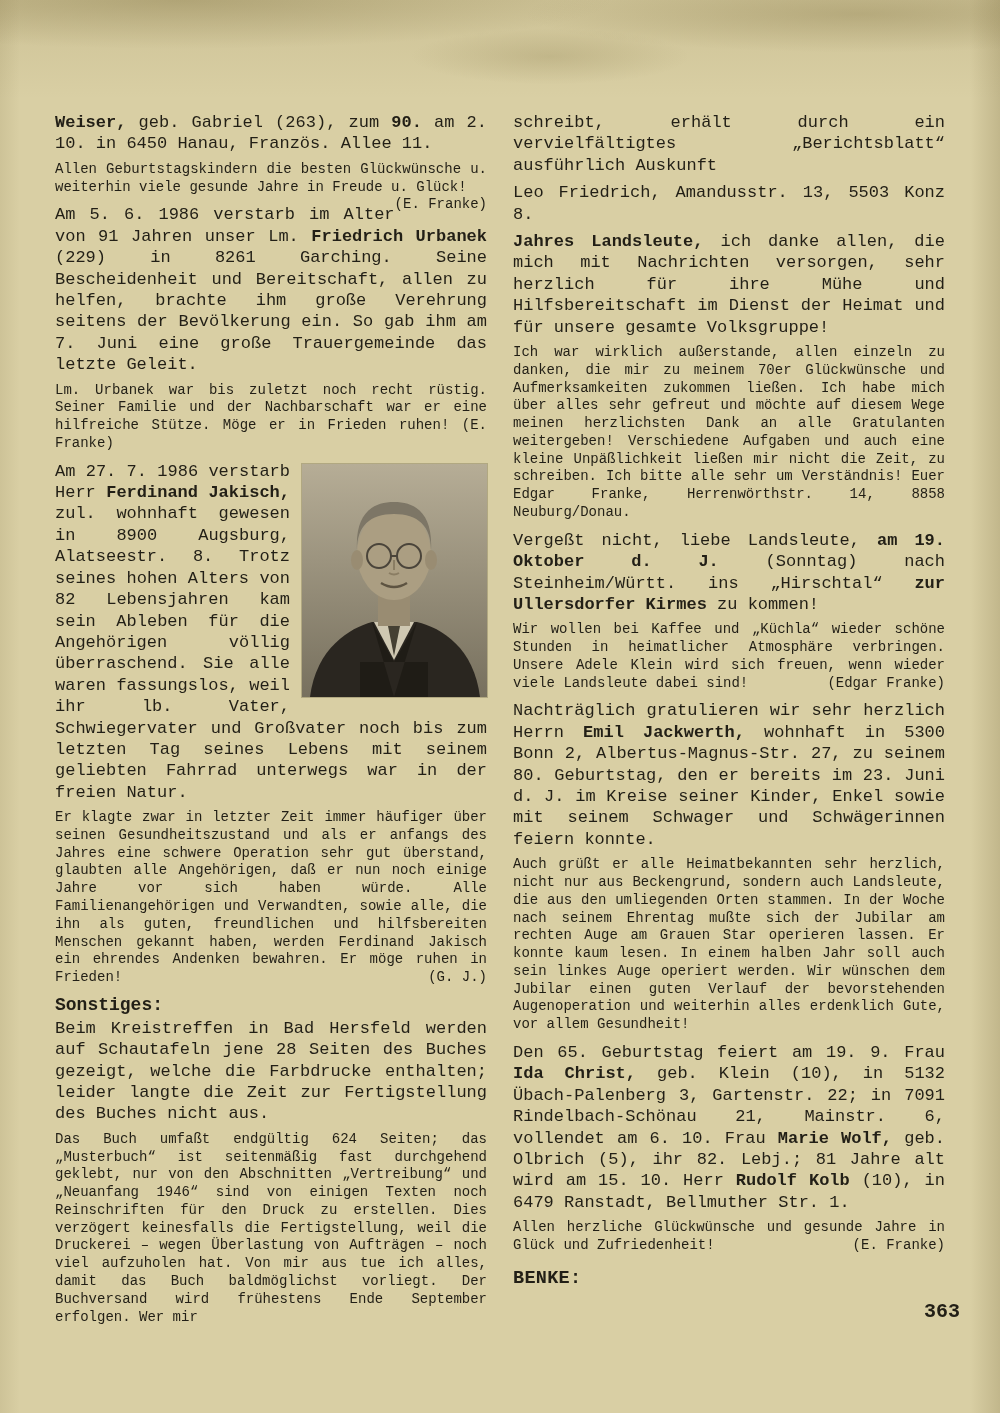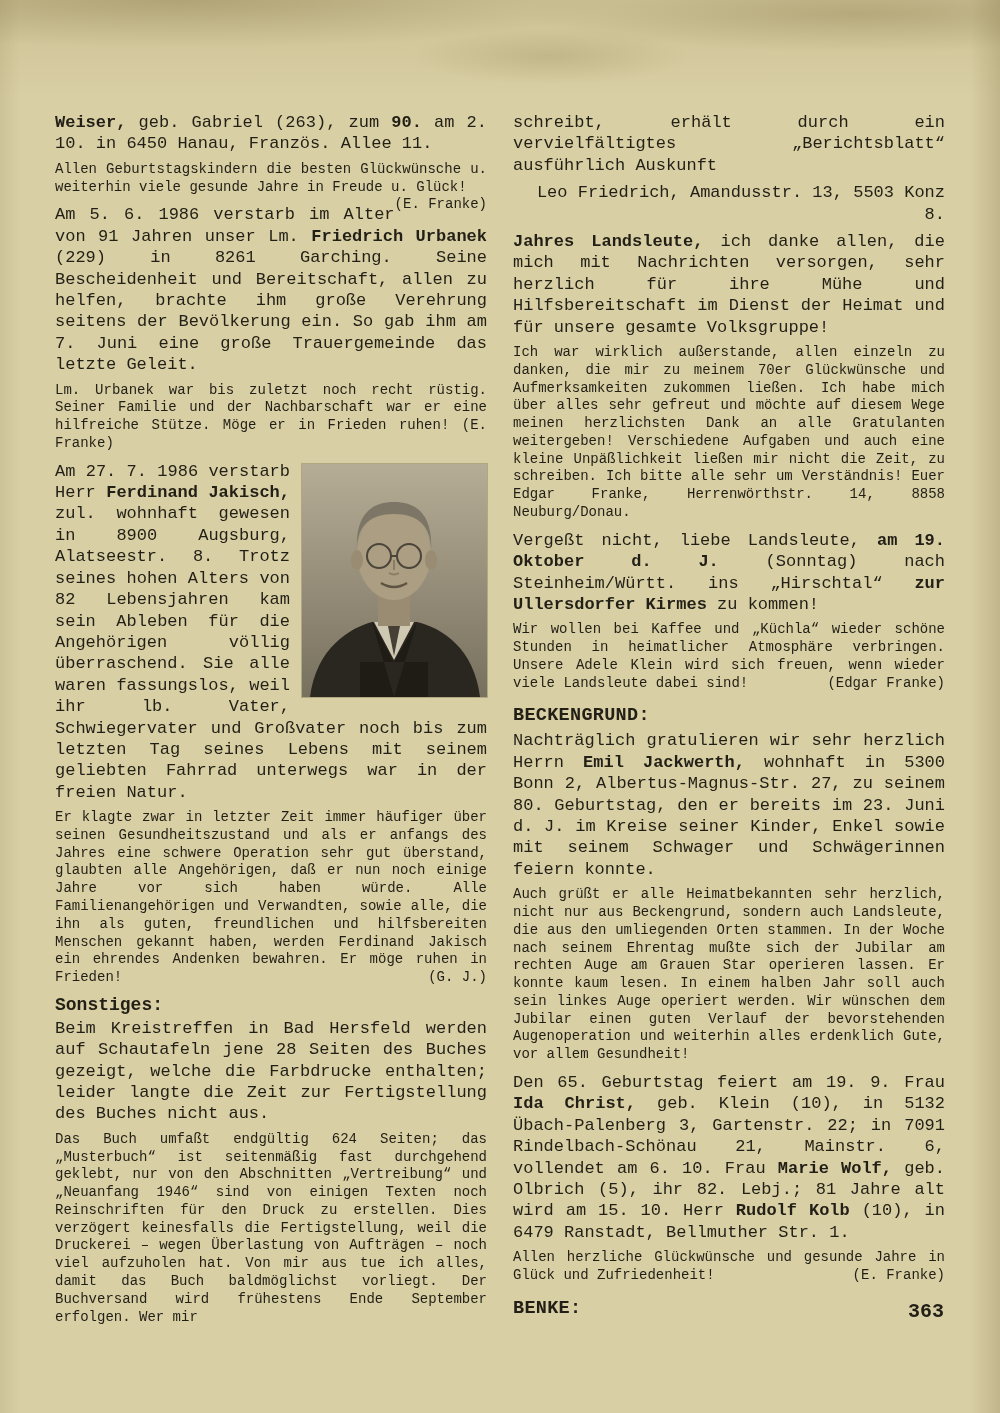--- a/index.html
+++ b/index.html
@@ -58,36 +58,36 @@
   .heading {
     font-size: 18px;
     font-weight: bold;
     margin: 6px 0 3px 0;
   }
   .caps {
     font-size: 18.5px;
     margin: 13px 0 4px 0;
     letter-spacing: .3px;
   }
-  .addr { text-align: right; }
+  .addr { }
   .sig { float: right; }
   b { font-weight: bold; }
   .photo {
     float: right;
     width: 185px;
     height: 233px;
     margin: 3px 0 8px 12px;
     display: block;
     box-shadow: 0 0 0 1px rgba(60,50,25,.25);
   }
   .photo svg { display: block; width: 100%; height: 100%; }
   .page-number {
     position: absolute;
     top: 1300px;
-    right: 56px;
+    right: 40px;
     font-size: 20px;
     font-weight: bold;
   }
 </style>
 </head>
 <body>
 
 <div class="page">
 
   <div class="columns">
@@ -137,21 +137,20 @@
     <div class="col">
       <p class="body">schreibt, erhält durch ein vervielfältigtes „Berichtsblatt“ ausführlich Auskunft</p>
       <p class="body addr">Leo Friedrich, Amandusstr. 13, 5503 Konz 8.</p>
 
       <p class="body"><b>Jahres Landsleute,</b> ich danke allen, die mich mit Nachrichten versorgen, sehr herzlich für ihre Mühe und Hilfsbereitschaft im Dienst der Heimat und für unsere gesamte Volksgruppe!</p>
       <p class="small">Ich war wirklich außerstande, allen einzeln zu danken, die mir zu meinem 70er Glückwünsche und Aufmerksamkeiten zukommen ließen. Ich habe mich über alles sehr gefreut und möchte auf diesem Wege meinen herzlichsten Dank an alle Gratulanten weitergeben! Verschiedene Aufgaben und auch eine kleine Unpäßlichkeit ließen mir nicht die Zeit, zu schreiben. Ich bitte alle sehr um Verständnis! Euer Edgar Franke, Herrenwörthstr. 14, 8858 Neuburg/Donau.</p>
 
       <p class="body">Vergeßt nicht, liebe Landsleute, <b>am 19. Oktober d. J.</b> (Sonntag) nach Steinheim/Württ. ins „Hirschtal“ <b>zur Ullersdorfer Kirmes</b> zu kommen!</p>
       <p class="small">Wir wollen bei Kaffee und „Küchla“ wieder schöne Stunden in heimatlicher Atmosphäre verbringen. Unsere Adele Klein wird sich freuen, wenn wieder viele Landsleute dabei sind!<span class="sig">(Edgar Franke)</span></p>
 
-      <h3 class="heading caps">BECKENGRUND:</h3>
       <p class="body">Nachträglich gratulieren wir sehr herzlich Herrn <b>Emil Jackwerth,</b> wohnhaft in 5300 Bonn 2, Albertus-Magnus-Str. 27, zu seinem 80. Geburtstag, den er bereits im 23. Juni d. J. im Kreise seiner Kinder, Enkel sowie mit seinem Schwager und Schwägerinnen feiern konnte.</p>
       <p class="small">Auch grüßt er alle Heimatbekannten sehr herzlich, nicht nur aus Beckengrund, sondern auch Landsleute, die aus den umliegenden Orten stammen. In der Woche nach seinem Ehrentag mußte sich der Jubilar am rechten Auge am Grauen Star operieren lassen. Er konnte kaum lesen. In einem halben Jahr soll auch sein linkes Auge operiert werden. Wir wünschen dem Jubilar einen guten Verlauf der bevorstehenden Augenoperation und weiterhin alles erdenklich Gute, vor allem Gesundheit!</p>
 
       <p class="body">Den 65. Geburtstag feiert am 19. 9. Frau <b>Ida Christ,</b> geb. Klein (10), in 5132 Übach-Palenberg 3, Gartenstr. 22; in 7091 Rindelbach-Schönau 21, Mainstr. 6, vollendet am 6. 10. Frau <b>Marie Wolf,</b> geb. Olbrich (5), ihr 82. Lebj.; 81 Jahre alt wird am 15. 10. Herr <b>Rudolf Kolb</b> (10), in 6479 Ranstadt, Bellmuther Str. 1.</p>
       <p class="small">Allen herzliche Glückwünsche und gesunde Jahre in Glück und Zufriedenheit!<span class="sig">(E. Franke)</span></p>
 
       <h3 class="heading caps">BENKE:</h3>
     </div>
 
   </div>

